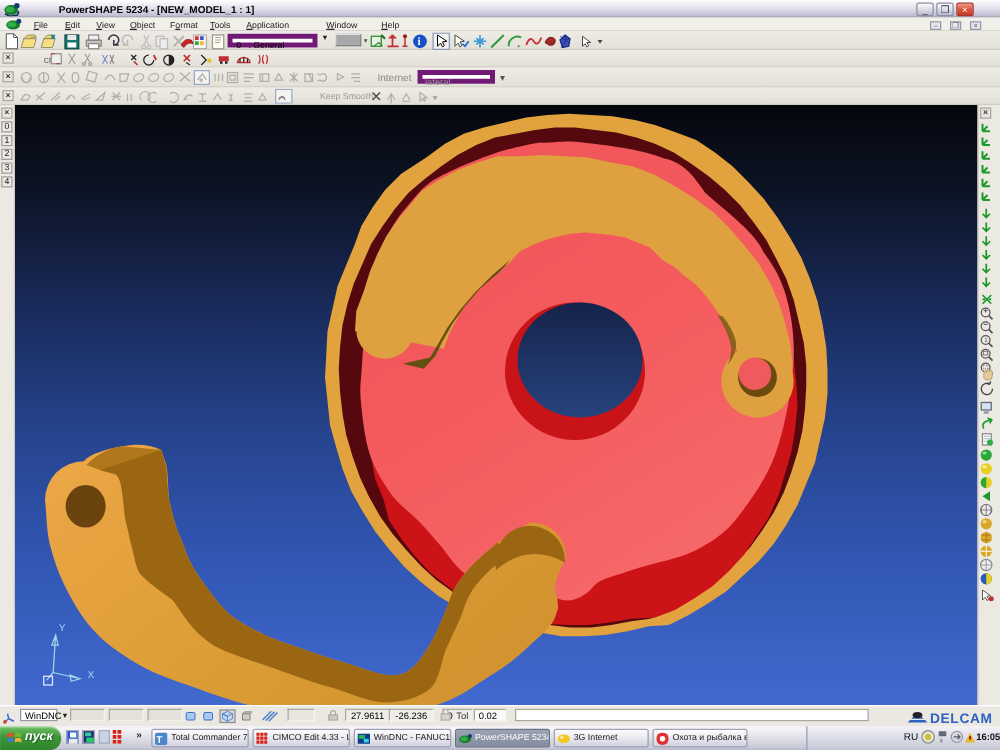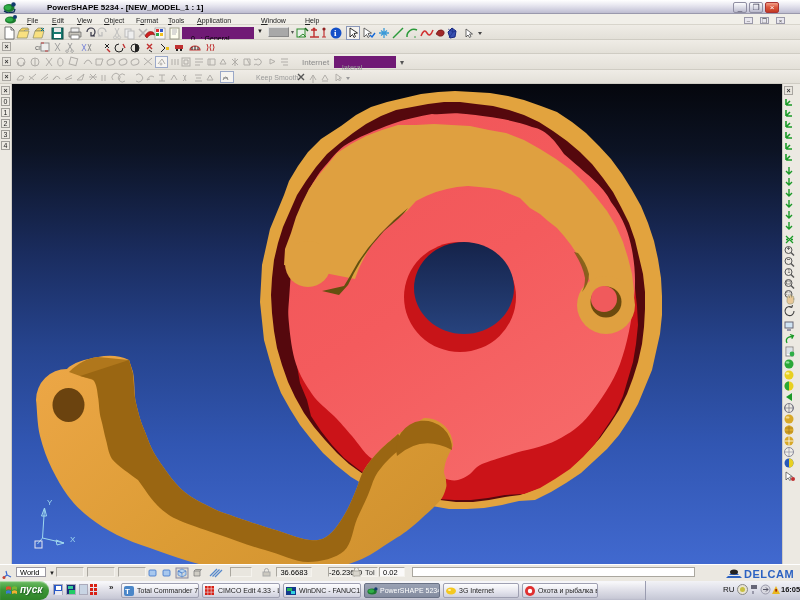--- a/index.html
+++ b/index.html
@@ -10,21 +10,21 @@
 #bmin,#bmax{background:linear-gradient(#fdfdfe,#d6d6e2 60%,#b9b8cb);border:1px solid #8f8ea2;color:#3a3950;}
 #bclose{background:linear-gradient(#f2a088,#dd5940 45%,#c33a22);border:1px solid #a33;color:#fff;}
 
 #menubar{left:0;top:14px;width:800px;height:11px;background:#f1efe9;border-bottom:1px solid #d8d5cc;}
 .mi{top:16.5px;font-size:7px;color:#222;}
 .mwb{top:17px;width:9px;height:7px;border:1px solid #9a98a8;background:#e8e6ee;font-size:6px;line-height:6px;text-align:center;color:#555;}
 
 .trow{left:0;width:800px;background:linear-gradient(#efece6,#e3e0d8);border-bottom:1px solid #cfccc3;}
 .xbtn{width:9px;height:9px;background:#e8e5de;border:1px solid #a8a5a0;font-size:7px;line-height:7px;text-align:center;color:#333;font-weight:bold;}
 .lbl{position:absolute;font-size:8px;color:#444;}
-.inputbox{position:absolute;background:#fff;border:6px solid #701a75;}
+.inputbox{position:absolute;background:#fff;border:4px solid #701a75;}
 svg{display:block;}
 
 #lstrip{left:0;top:84px;width:12px;height:480px;background:#ece9e2;border-right:1px solid #cfccc5;}
 .numb{left:1px;width:9px;height:9px;background:#ece9e2;border:1px solid #9f9d98;font-size:7px;line-height:8px;text-align:center;color:#222;}
 
 #rstrip{left:782px;top:84px;width:18px;height:482px;background:#ece9e2;border-left:1px solid #cfccc5;}
 
 #status{left:0;top:564px;width:800px;height:17px;background:#ebe8e1;border-top:1px solid #fff;}
 .sfield{position:absolute;top:567px;height:10px;background:#e4e1da;border:1px solid #aaa79f;border-right-color:#f5f3ee;border-bottom-color:#f5f3ee;}
 
@@ -416,42 +416,42 @@
 <text x="35" y="421" fill="#9fd8ee" font-size="8">Y</text>
 <text x="58" y="458" fill="#9fd8ee" font-size="8">X</text>
 </svg>
 
 <div class="abs" id="status"></div>
 
 <svg class="abs" style="left:2px;top:570px" width="10" height="9" viewBox="0 0 10 9">
       <path d="M1 8 L5 5 M5 5 L9 7 M5 5 L4 1" stroke="#3a6ad4" stroke-width="1.2" fill="none"></path>
       <circle cx="2" cy="7.5" r="1.5" fill="#c43"></circle>
     </svg>
-<div class="abs" style="left:16px;top:567px;width:30px;height:10px;background:#fff;border:1px solid #9a97a0;font-size:7.5px;line-height:10px;padding-left:3px;color:#000;">World</div>
+<div class="abs" style="left:16px;top:567px;width:30px;height:10px;background:#fff;border:1px solid #9a97a0;font-size:7.5px;line-height:10px;padding-left:3px;color:#000;">WinDNC</div>
 <div class="abs" style="left:49px;top:570px;font-size:6px;color:#222;">▼</div>
 <div class="abs sfield" style="left:56px;width:28px;"></div>
 <div class="abs sfield" style="left:87px;width:28px;"></div>
 <div class="abs sfield" style="left:118px;width:28px;"></div>
 <svg class="abs" style="left:148px;top:567px" width="80" height="12" viewBox="0 0 80 12">
 <g stroke="#3a72c8" fill="#a8c8ee" stroke-width="0.8">
 <rect x="1" y="3" width="7" height="6" rx="1"></rect>
         <rect x="15" y="3" width="7" height="6" rx="1"></rect>
 </g>
 <rect x="28" y="1" width="12" height="10" fill="#dedbd2" stroke="#8a88a0"></rect>
 <path d="M30 4 l4 -2 l4 2 l-4 2 z M30 4 l0 4 l4 2 l0 -4 z M38 4 l0 4 l-4 2" fill="#b8d4f0" stroke="#3a72c8" stroke-width="0.6"></path>
 <path d="M46 4 h6 v5 h-6 z M46 4 l1.5 -1.5 h6 l-1.5 1.5" fill="#d0cdc4" stroke="#777" stroke-width="0.7"></path>
 <path d="M62 9 l7 -7 M64.5 9.5 l7 -7 M67 10 l7 -7" stroke="#5588cc" stroke-width="1.3"></path>
 </svg>
 <div class="abs sfield" style="left:230px;width:22px;background:#e9e6df;"></div>
 <svg class="abs" style="left:262px;top:568px" width="9" height="9" viewBox="0 0 9 9">
       <rect x="1" y="4" width="7" height="4" fill="#ccc9c0" stroke="#aaa"></rect>
       <path d="M2.5 4 v-1.5 a2 2 0 0 1 4 0 V4" fill="none" stroke="#aaa"></path>
     </svg>
-<div class="abs sfield" style="left:276px;width:36px;background:#efede8;font-size:7.5px;line-height:9px;text-align:center;color:#000;">36.6683</div>
-<div class="abs sfield" style="left:328px;width:36px;background:#efede8;font-size:7.5px;line-height:9px;color:#000;">-26.236</div>
+<div class="abs sfield" style="left:276px;width:36px;background:#efede8;font-size:7.5px;line-height:9px;text-align:center;color:#000;">27.9611</div>
+<div class="abs sfield" style="left:311px;width:36px;background:#efede8;font-size:7.5px;line-height:9px;text-align:center;color:#000;">-26.236</div>
 <div class="abs sfield" style="left:354px;width:24px;background:#efede8;font-size:7.5px;line-height:9px;padding-left:3px;color:#000;">0</div>
 <svg class="abs" style="left:352px;top:567px" width="9" height="10" viewBox="0 0 9 10">
       <rect x="1" y="4" width="7" height="5" fill="#d8d5cc" stroke="#b0ada4"></rect>
       <path d="M2.5 4 v-1.5 a2 2 0 0 1 4 0 V4" fill="none" stroke="#b0ada4"></path>
     </svg>
 <div class="abs" style="left:365px;top:568px;font-size:7.5px;color:#333;">Tol</div>
 <div class="abs sfield" style="left:379px;width:26px;background:#fbfafa;font-size:7.5px;line-height:9px;padding-left:3px;color:#000;">0.02</div>
 <div class="abs" style="left:412px;top:567px;width:283px;height:10px;background:#fff;border:1px solid #aaa79f;"></div>
 <svg class="abs" style="left:724px;top:567px" width="74" height="13" viewBox="0 0 74 13">
 <g fill="#2c62c2">

